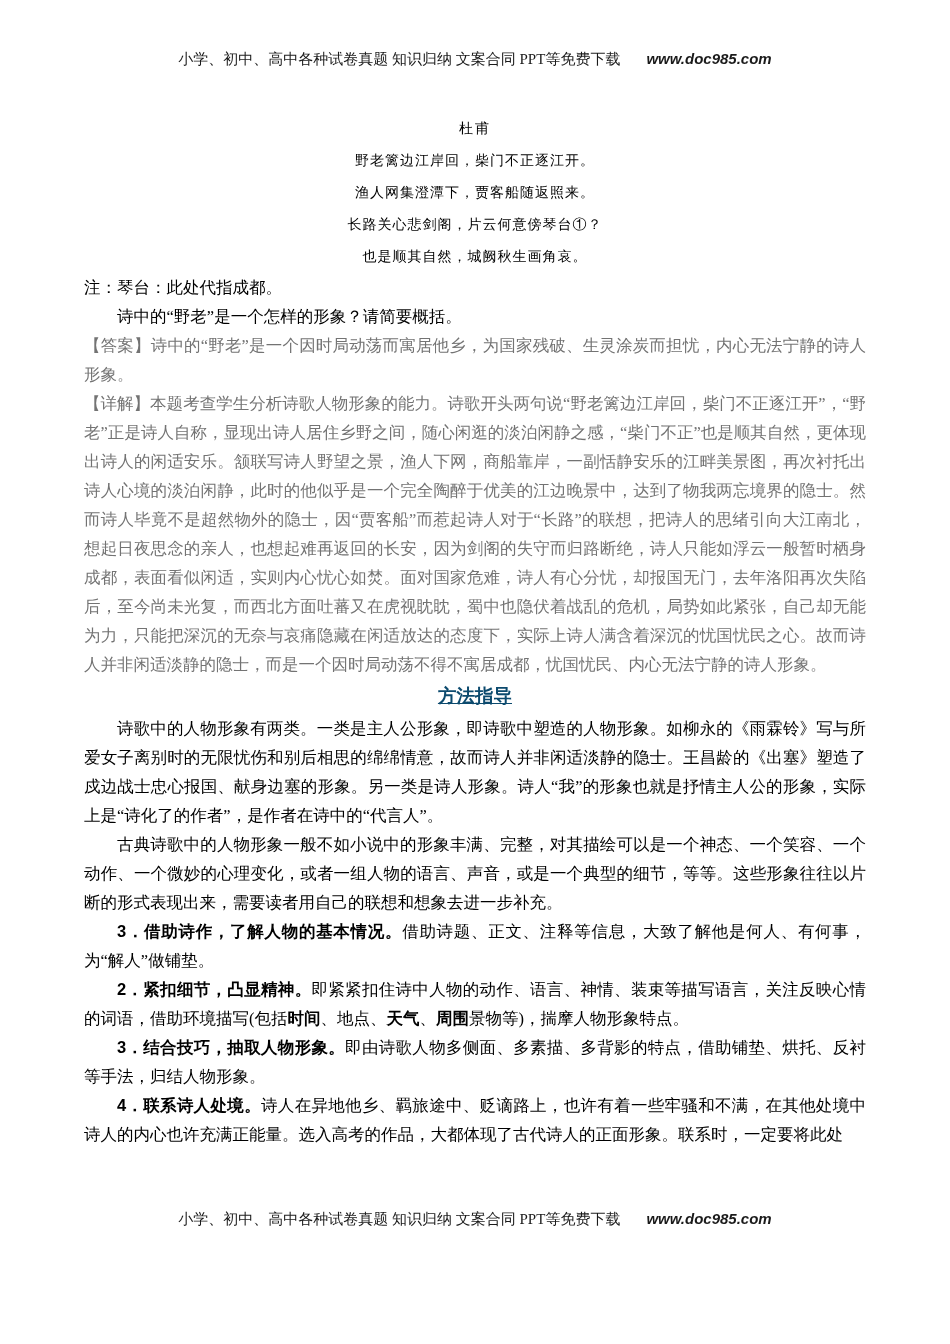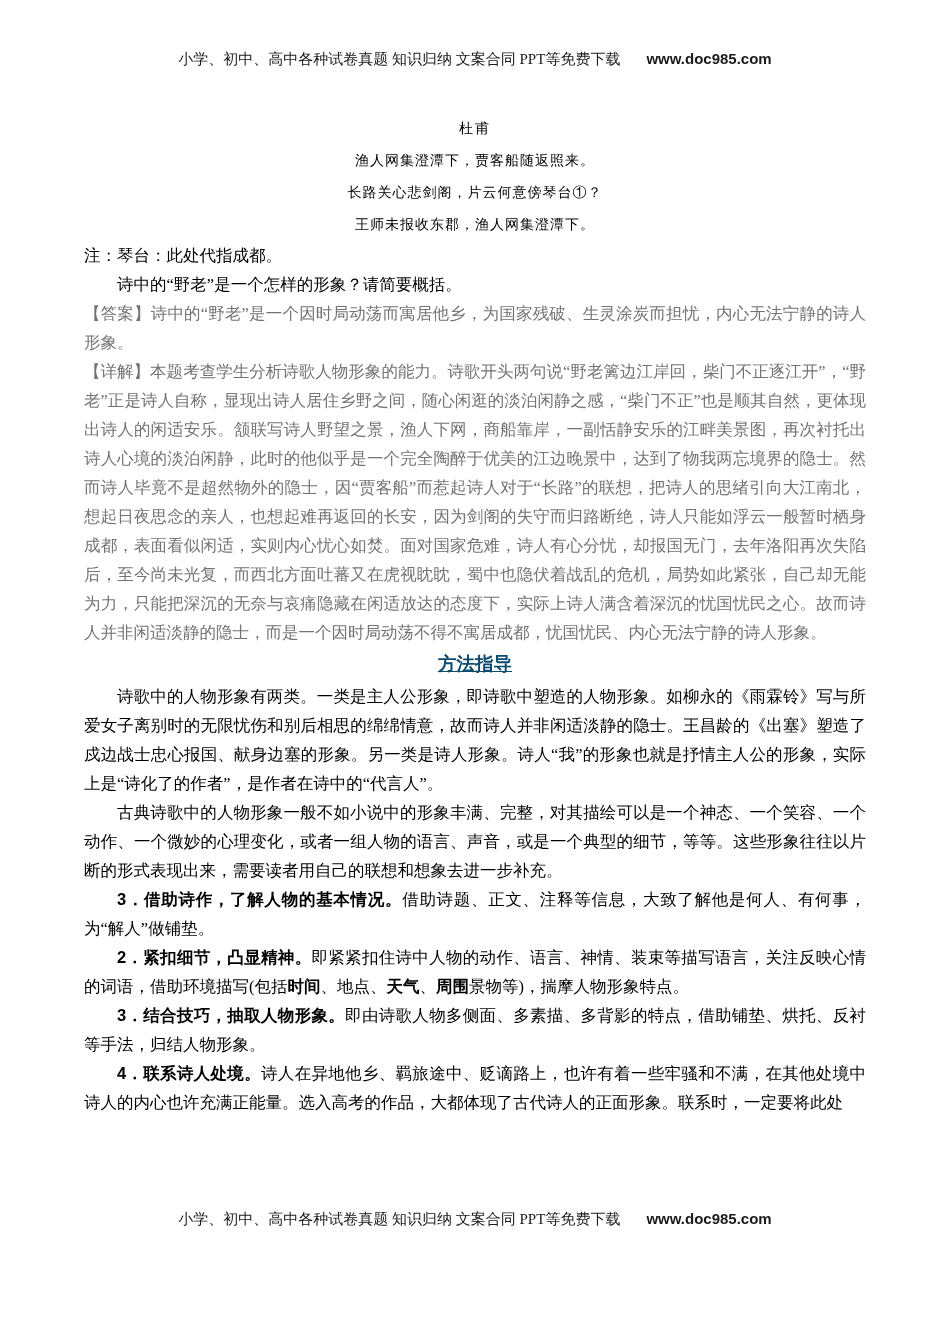--- a/index.html
+++ b/index.html
@@ -17,20 +17,21 @@
     text-align: center;
     font-size: 15px;
     color: #1a1a1a;
     white-space: nowrap;
   }
   .doc-header .site, .doc-footer .site {
     font-family: "Liberation Sans", "DejaVu Sans", sans-serif;
     font-weight: bold;
     margin-left: 26px;
     font-size: 15px;
+    font-style: italic;
   }
   .doc-footer { position: absolute; top: 1210px; left: 0; right: 0; }
 
   .poem {
     margin-top: 44px;
     text-align: center;
     font-size: 14px;
     line-height: 32px;
   }
   .poem .author { letter-spacing: 2px; }
@@ -64,23 +65,24 @@
 <body>
 
 <div class="page">
 
   <div class="doc-header">
     <span>小学、初中、高中各种试卷真题 知识归纳 文案合同 PPT等免费下载</span><span class="site">www.doc985.com</span>
   </div>
 
   <div class="poem">
     <div class="author">杜甫</div>
+    <div class="pline">野老篱边江岸回，柴门不正逐江开。</div>
     <div class="pline">渔人网集澄潭下，贾客船随返照来。</div>
     <div class="pline">长路关心悲剑阁，片云何意傍琴台①？</div>
-    <div class="pline">王师未报收东郡，渔人网集澄潭下。</div>
+    <div class="pline">也是顺其自然，城阙秋生画角哀。</div>
   </div>
 
   <div class="bodytext">
 
     <p>注：琴台：此处代指成都。</p>
 
     <p class="indent">诗中的“野老”是一个怎样的形象？请简要概括。</p>
 
     <p class="red"><span>【答案】</span><span>诗中的“野老”是一个因时局动荡而寓居他乡，为国家残破、生灵涂炭而担忧，内心无法宁静的诗人形象。</span></p>
 

